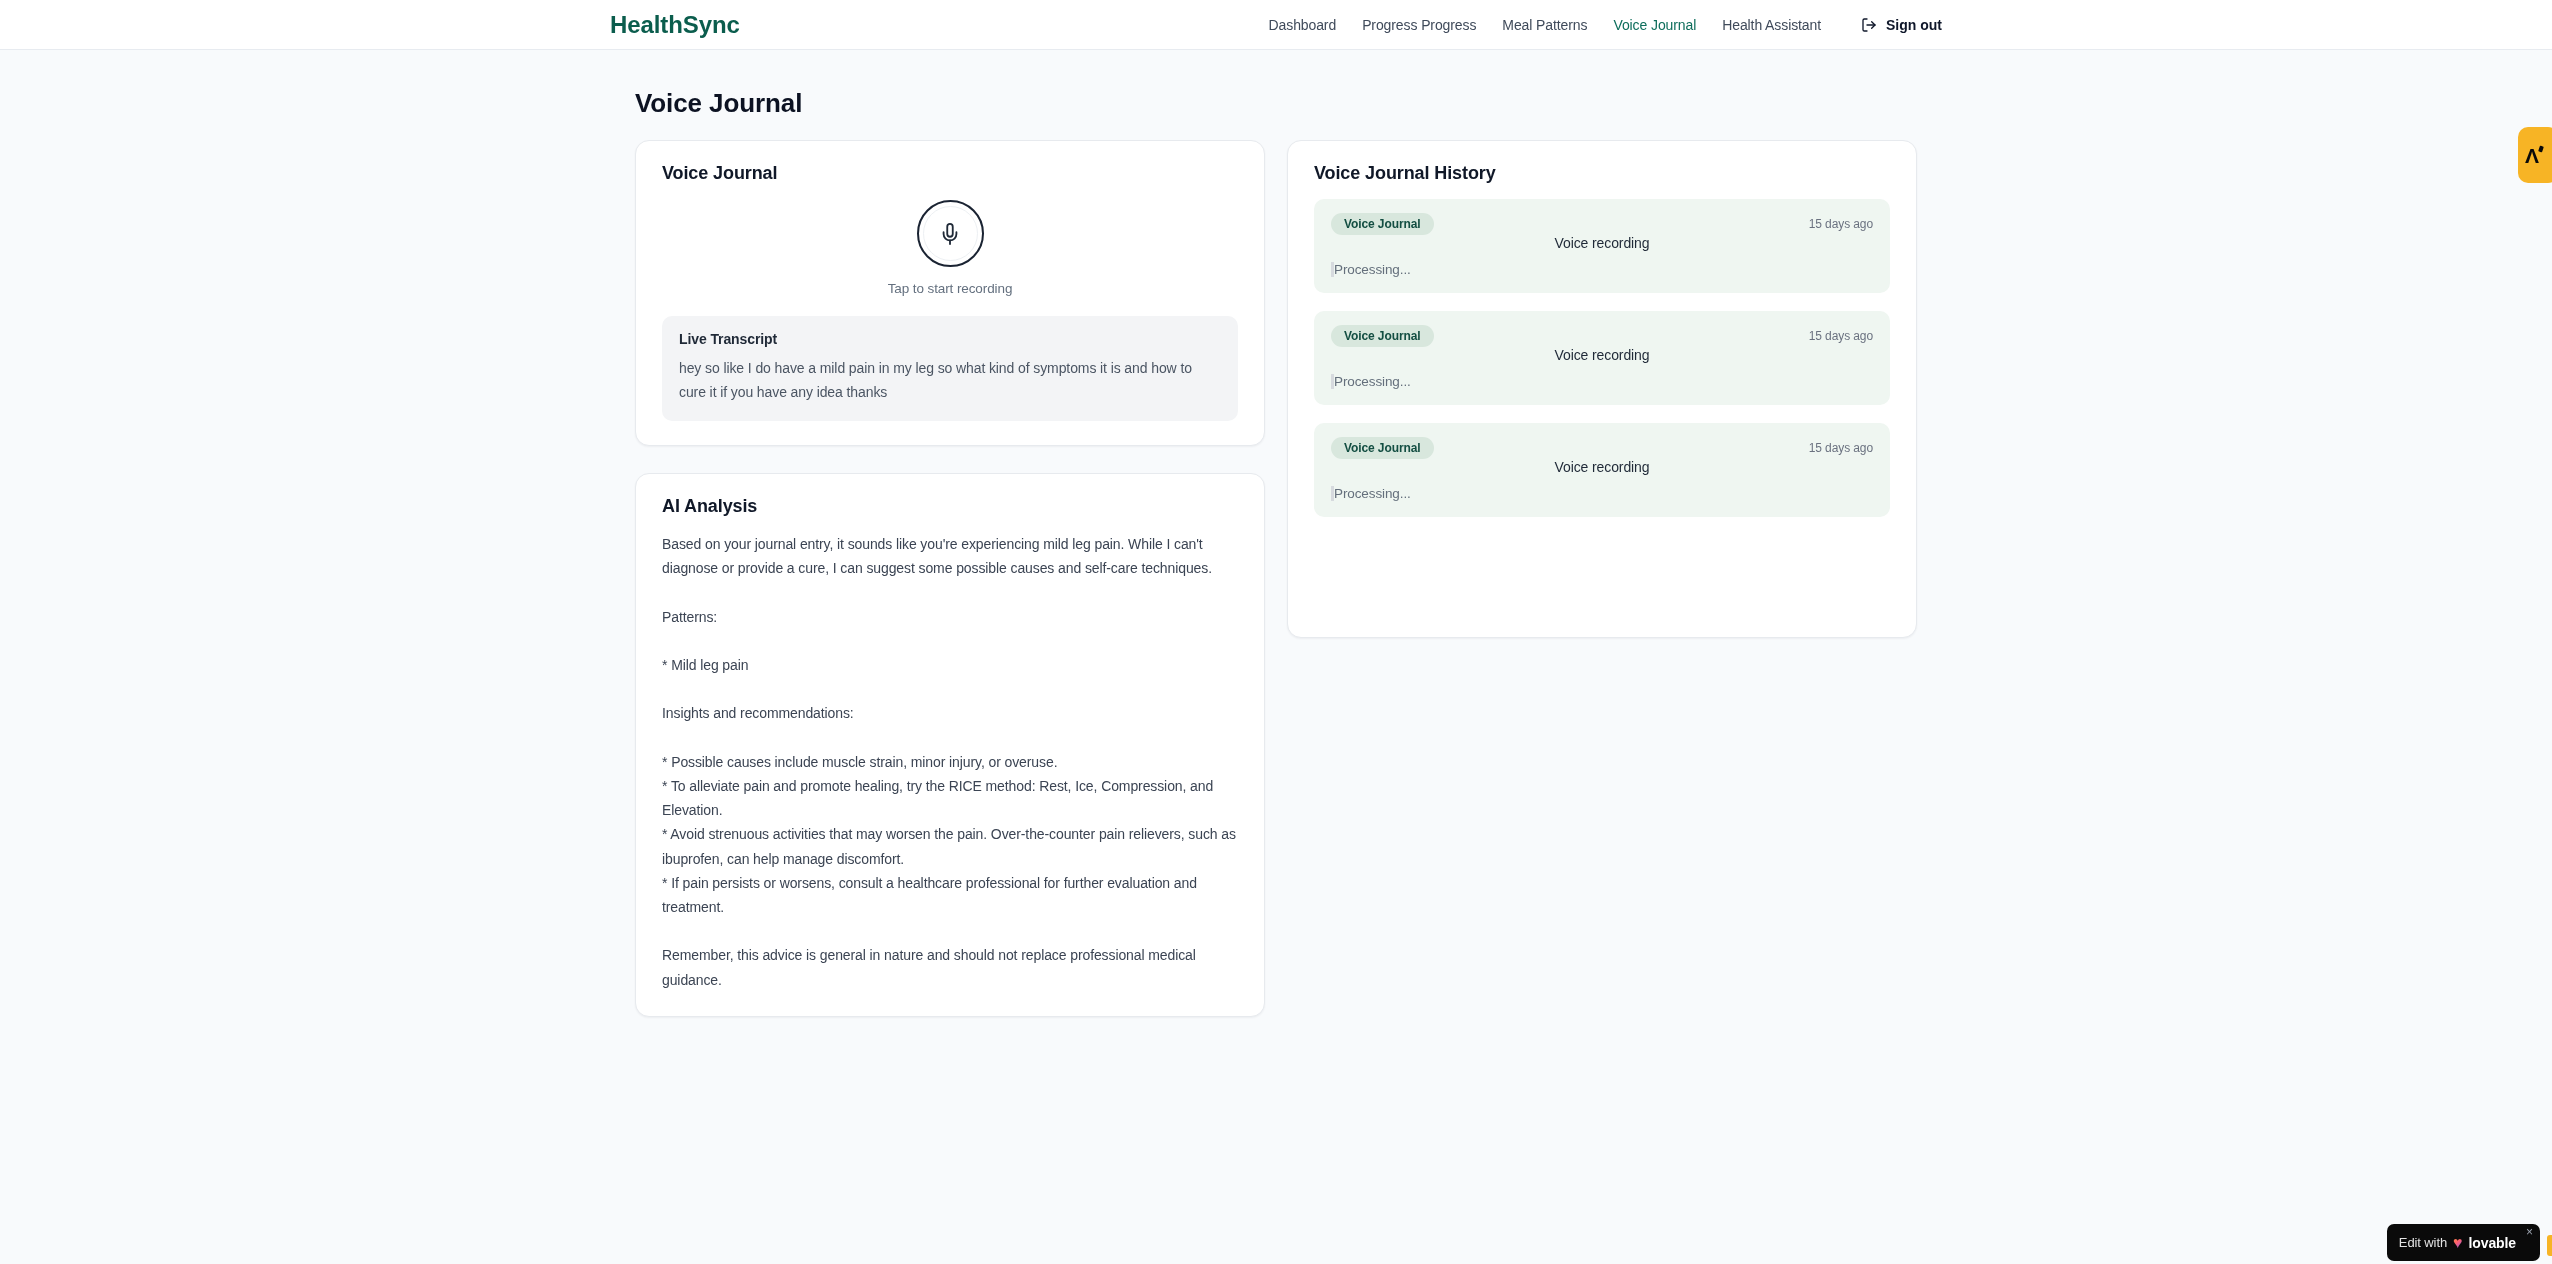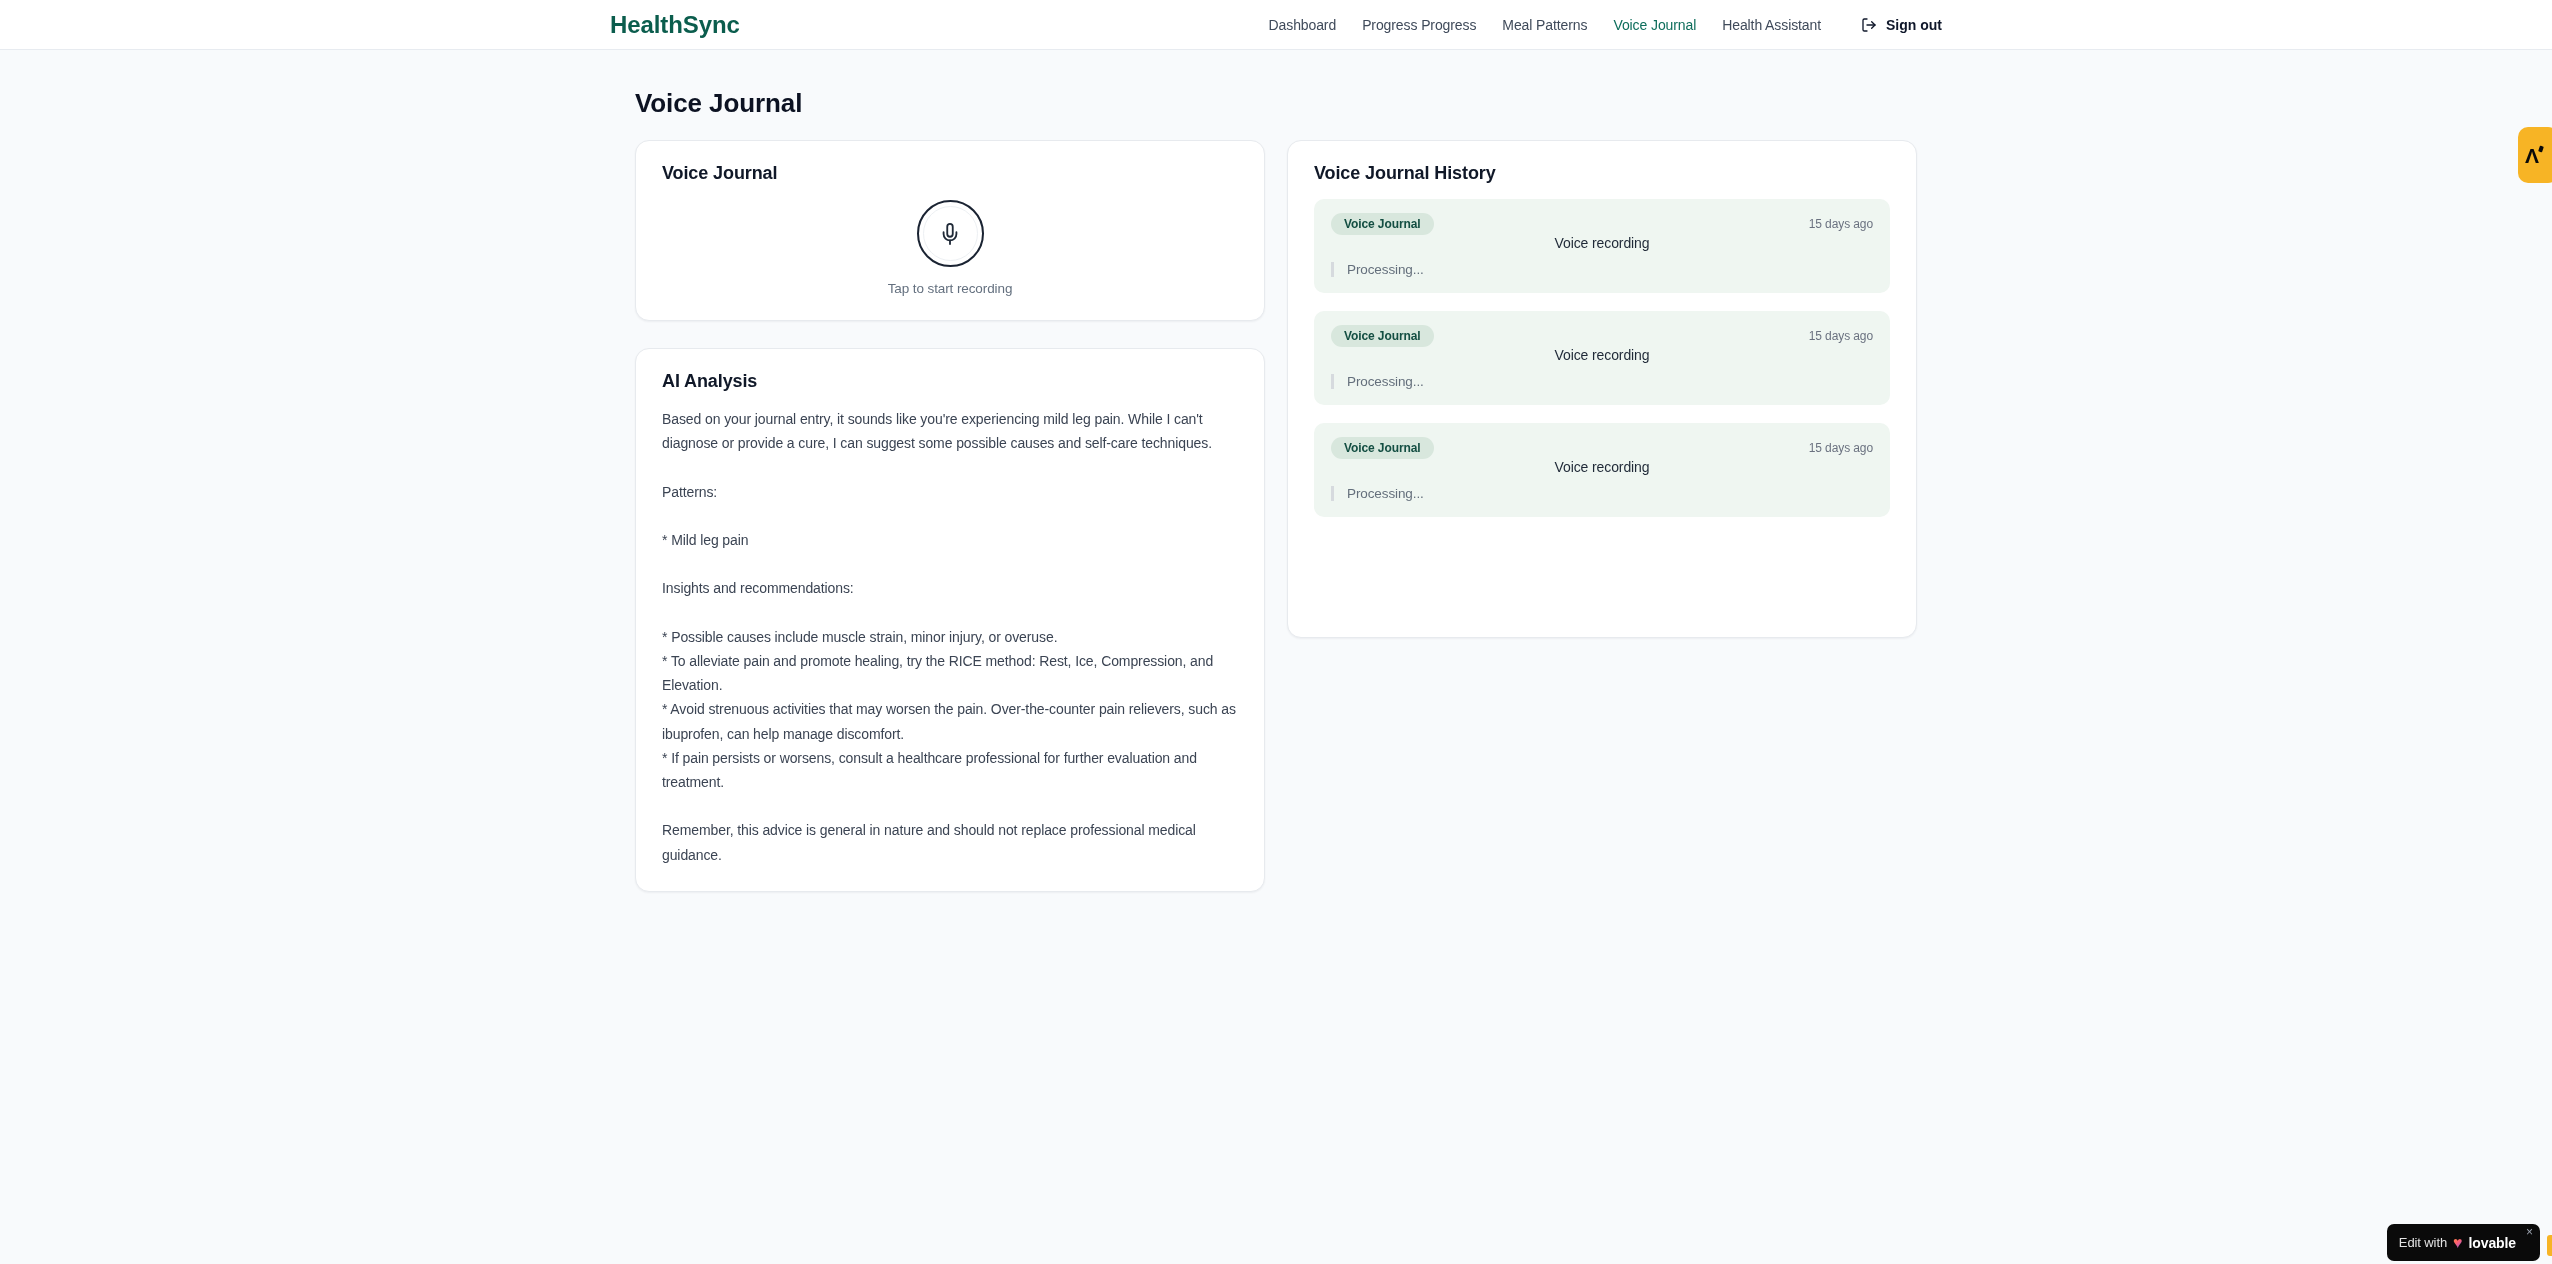--- a/index.html
+++ b/index.html
@@ -77,21 +77,21 @@
     background:#eff6f1; border-radius:10px; padding:14px 17px 16px 17px; cursor:pointer;
   }
   .entry-head { display:flex; align-items:center; justify-content:space-between; }
   .entry-badge {
     background:#d8e7dd; color:#134e42; font-size:12px; font-weight:700;
     padding:4px 13px; border-radius:999px; display:inline-block;
   }
   .entry-time { font-size:12px; color:#6b7280; }
   .entry-title { font-size:14px; color:#1f2937;text-align:center; }
   .entry-status {
-    margin-top:11px; border-left:3px solid #d6dade; padding-left:13px;
+    margin-top:11px; border-left:3px solid #d6dade; 
     font-size:13.5px; color:#646f7c;
   }
 
   
   .side-badge {
     position:absolute; top:127px; right:-6px; width:40px; height:56px;
     background:#f7b425; border-radius:10px;
     display:flex; align-items:center; justify-content:flex-start;
     padding-left:7px; cursor:pointer;
   }
@@ -161,20 +161,24 @@
             <span class="mic-ring">
               <svg viewBox="0 0 24 24" fill="none" stroke-width="2" stroke-linecap="round" stroke-linejoin="round">
                 <path d="M12 1a3 3 0 0 0-3 3v8a3 3 0 0 0 6 0V4a3 3 0 0 0-3-3z"></path>
                 <path d="M19 10v2a7 7 0 0 1-14 0v-2"></path>
                 <line x1="12" y1="19" x2="12" y2="23"></line>
               </svg>
             </span>
           </button>
         </div>
         <p class="tap-hint">Tap to start recording</p>
+        <div class="transcript-box">
+          <h3>Live Transcript</h3>
+          <p class="transcript-text">hey so like I do have a mild pain in my leg so what kind of symptoms it is and how to cure it if you have any idea thanks</p>
+        </div>
       </section>
 
       <section class="card">
         <h2>AI Analysis</h2>
         <p class="analysis-body">Based on your journal entry, it sounds like you're experiencing mild leg pain. While I can't diagnose or provide a cure, I can suggest some possible causes and self-care techniques.
 
 Patterns:
 
 * Mild leg pain
 

